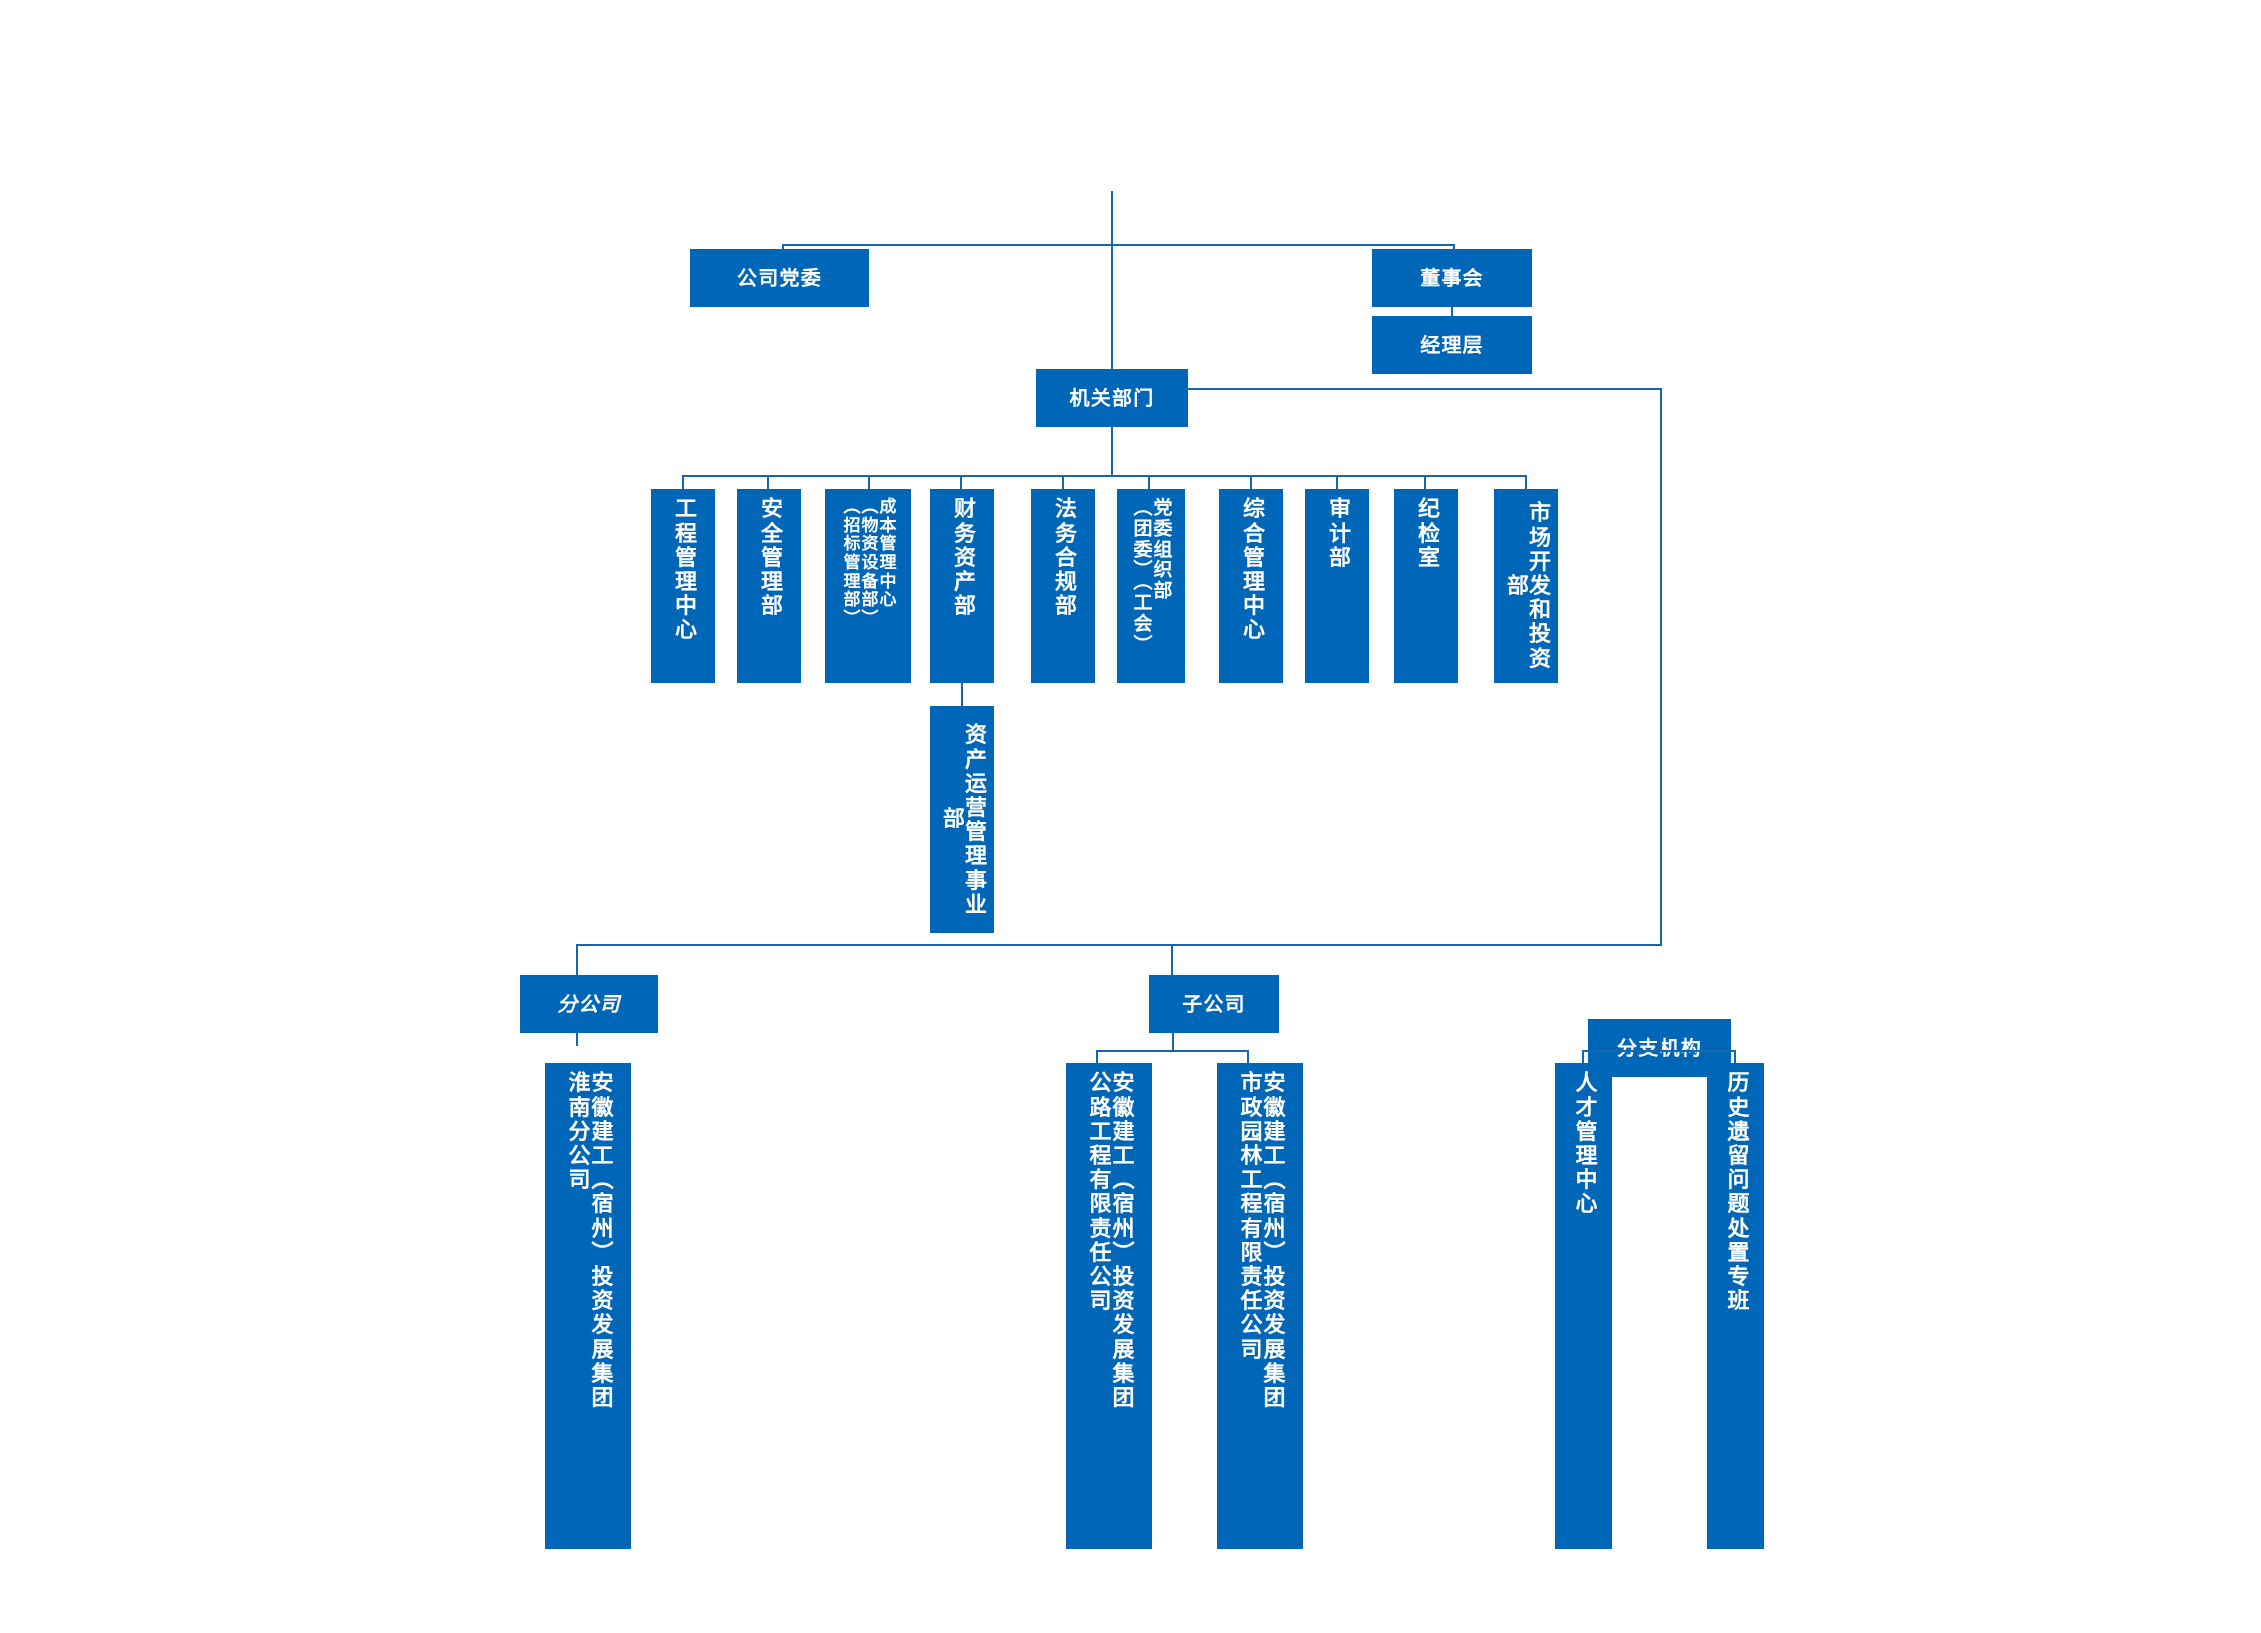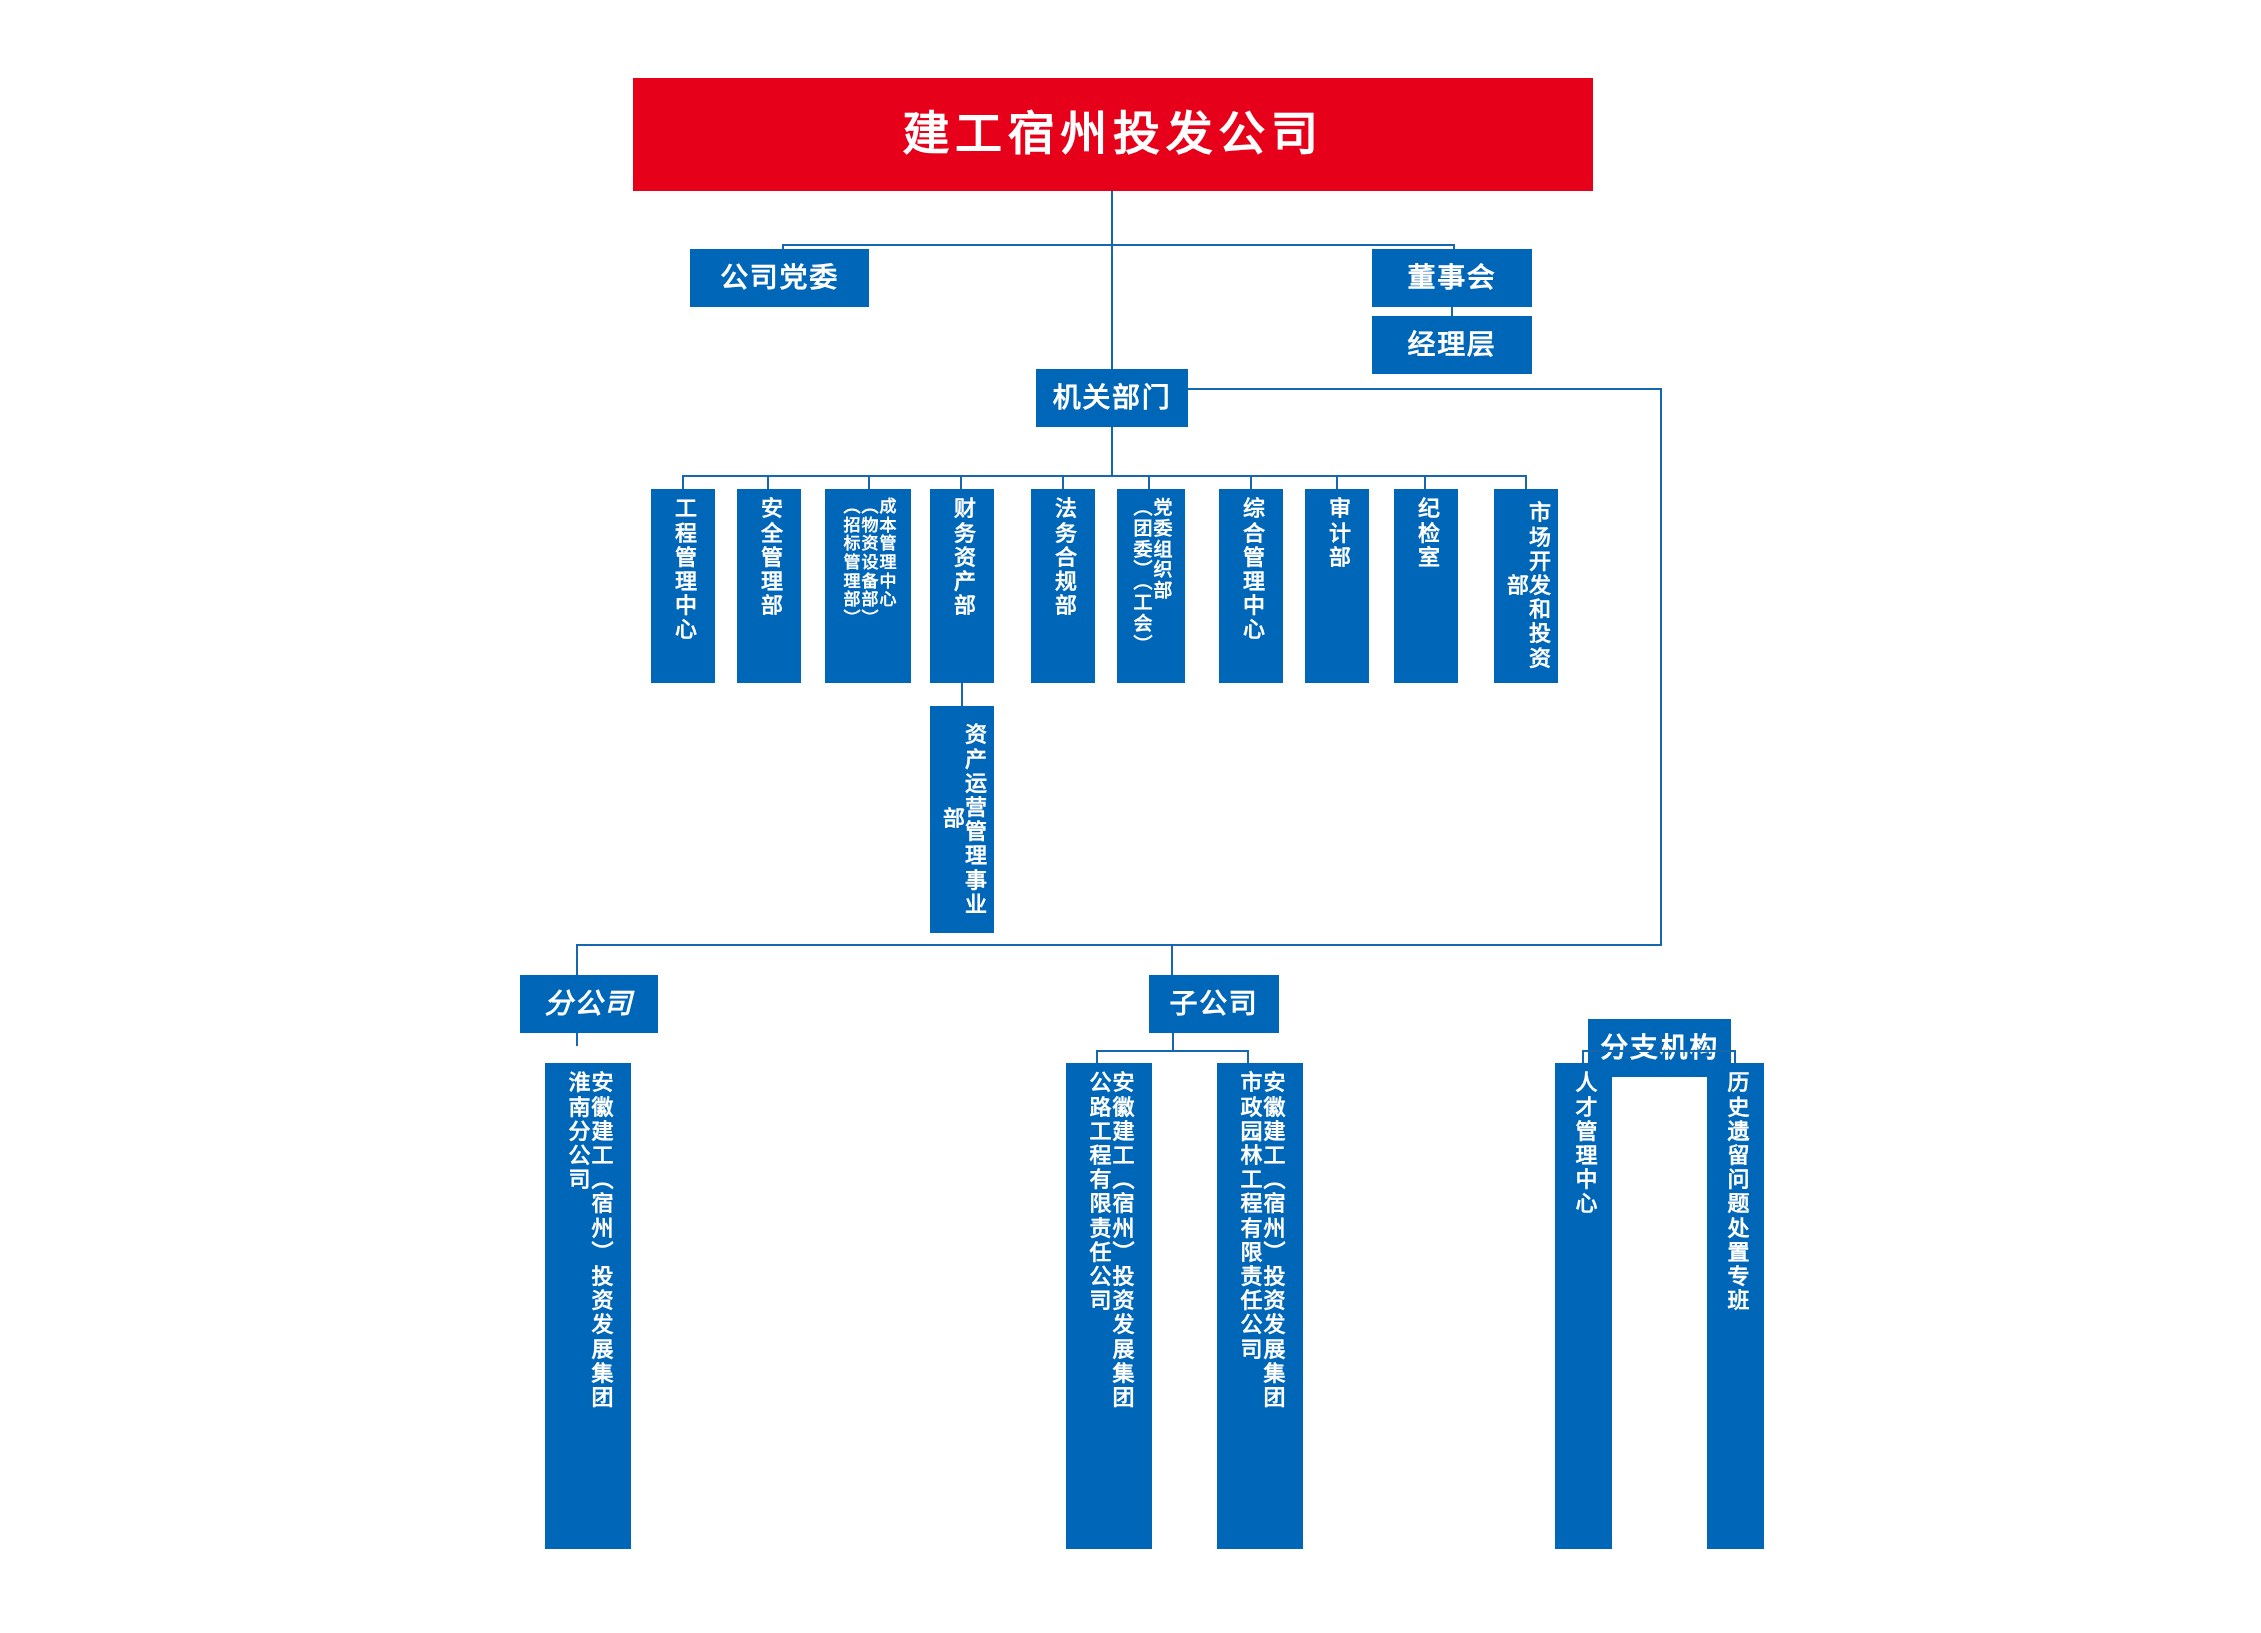--- a/index.html
+++ b/index.html
@@ -28,21 +28,21 @@
     box-sizing:border-box;
     line-height:1.12;
     letter-spacing:0.06em;
   }
   .node.top{
     background:var(--red,#E6001A);
     letter-spacing:0.12em;
   }
   
   .node.h{
-    font-size:28px;
+    font-size:20px;
   }
   .node.top.h{
     font-size:47px;
   }
   .vwrap{
     position:absolute;
     display:flex;
     flex-direction:row-reverse;
     justify-content:center;
     align-items:flex-start;
@@ -69,21 +69,20 @@
     background:#1567B0;
   }
   .lnv{width:1.7px;}
   .lnh{height:1.7px;}
 </style>
 </head>
 <body style="background: rgb(255, 255, 255);">
 
 <div id="chart">
 
-  <div class="node top h" style="left:633px;top:78px;width:960px;height:113px;">建工宿州投发公司</div>
 
   <div class="ln lnv" style="left: 1111px; top: 191px; width: 1.7px; height: 88px; background: rgb(21, 103, 176);"></div>
 
   <div class="ln lnh" style="left: 782px; top: 244px; width: 673px; height: 1.7px; background: rgb(21, 103, 176);"></div>
   <div class="ln lnv" style="left: 782px; top: 244px; width: 1.7px; height: 35px; background: rgb(21, 103, 176);"></div>
   <div class="ln lnv" style="left: 1453px; top: 244px; width: 1.7px; height: 35px; background: rgb(21, 103, 176);"></div>
 
   <div class="node h" style="left:690px;top:249px;width:179px;height:58px;">公司党委</div>
 
   <div class="node h" style="left:1372px;top:249px;width:160px;height:58px;">董事会</div>

